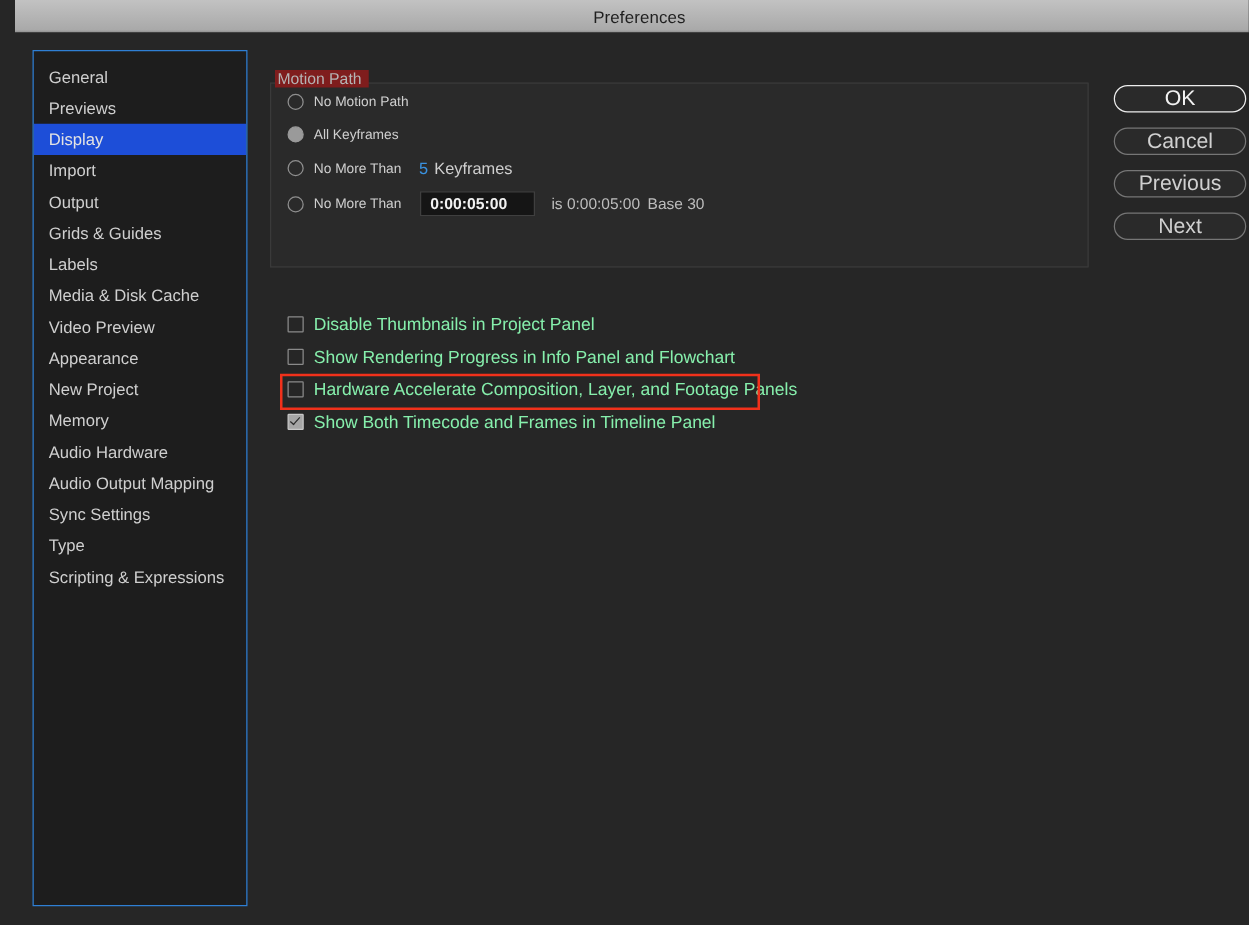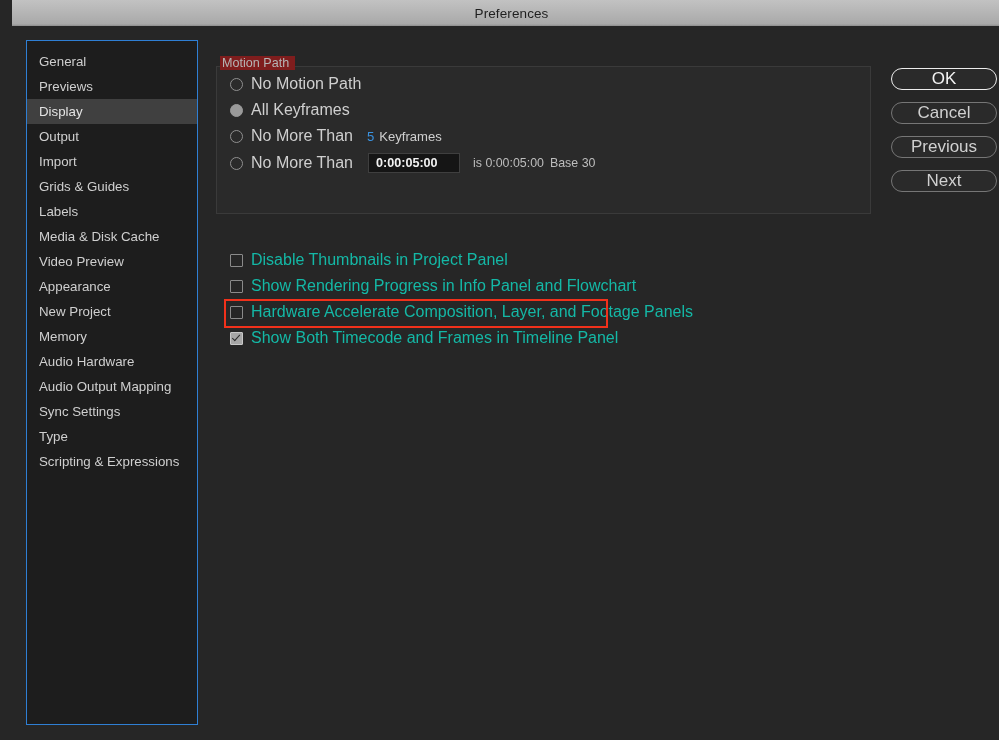--- a/index.html
+++ b/index.html
@@ -67,21 +67,21 @@
     height: 25px;
     line-height: 25px;
     padding-left: 12px;
     font-size: 13.3px;
     color: #cfcfcf;
     white-space: nowrap;
     cursor: default;
     box-sizing: border-box;
   }
   .side-item.selected {
-    background: #404040;
+    background: #1d4ed8;
     color: #e3e3e3;
   }
 
   
   .main {
     position: absolute;
     left: 200px;
     top: 14px;
     width: 665px;
     height: 690px;
@@ -126,21 +126,21 @@
     background: transparent;
     flex: 0 0 auto;
     margin-right: 8px;
     display: inline-block;
   }
   .radio.checked {
     background: #9a9a9a;
     border-color: #9a9a9a;
   }
   .radio-label {
-    font-size: 16px;
+    font-size: 11px;
     color: #cfcfcf;
   }
 
   .kf-value {
     font-size: 13.1px;
     color: #3a92e0;
     margin-left: 14px;
     margin-right: 5px;
     cursor: ew-resize;
   }
@@ -199,22 +199,22 @@
     position: absolute;
     left: 3.4px;
     top: 0.6px;
     width: 3.4px;
     height: 7px;
     border: solid #2b2b2b;
     border-width: 0 1.8px 1.8px 0;
     transform: rotate(42deg);
   }
   .cb-label {
-    font-size: 16px;
-    color: #14b8a6;
+    font-size: 14px;
+    color: #86efac;
   }
 
   
   .highlight-box {
     position: absolute;
     left: 212px;
     top: 273px;
     width: 384px;
     height: 29px;
     border: 2.4px solid #f1311b;
@@ -260,22 +260,22 @@
   <div class="titlebar">
     <span class="titlebar-text">Preferences</span>
   </div>
 
   <div class="dialog-body">
 
     <div class="sidebar" id="sidebar">
         <div class="side-item">General</div>
         <div class="side-item">Previews</div>
         <div class="side-item selected">Display</div>
+        <div class="side-item">Import</div>
         <div class="side-item">Output</div>
-        <div class="side-item">Import</div>
         <div class="side-item">Grids &amp; Guides</div>
         <div class="side-item">Labels</div>
         <div class="side-item">Media &amp; Disk Cache</div>
         <div class="side-item">Video Preview</div>
         <div class="side-item">Appearance</div>
         <div class="side-item">New Project</div>
         <div class="side-item">Memory</div>
         <div class="side-item">Audio Hardware</div>
         <div class="side-item">Audio Output Mapping</div>
         <div class="side-item">Sync Settings</div>

